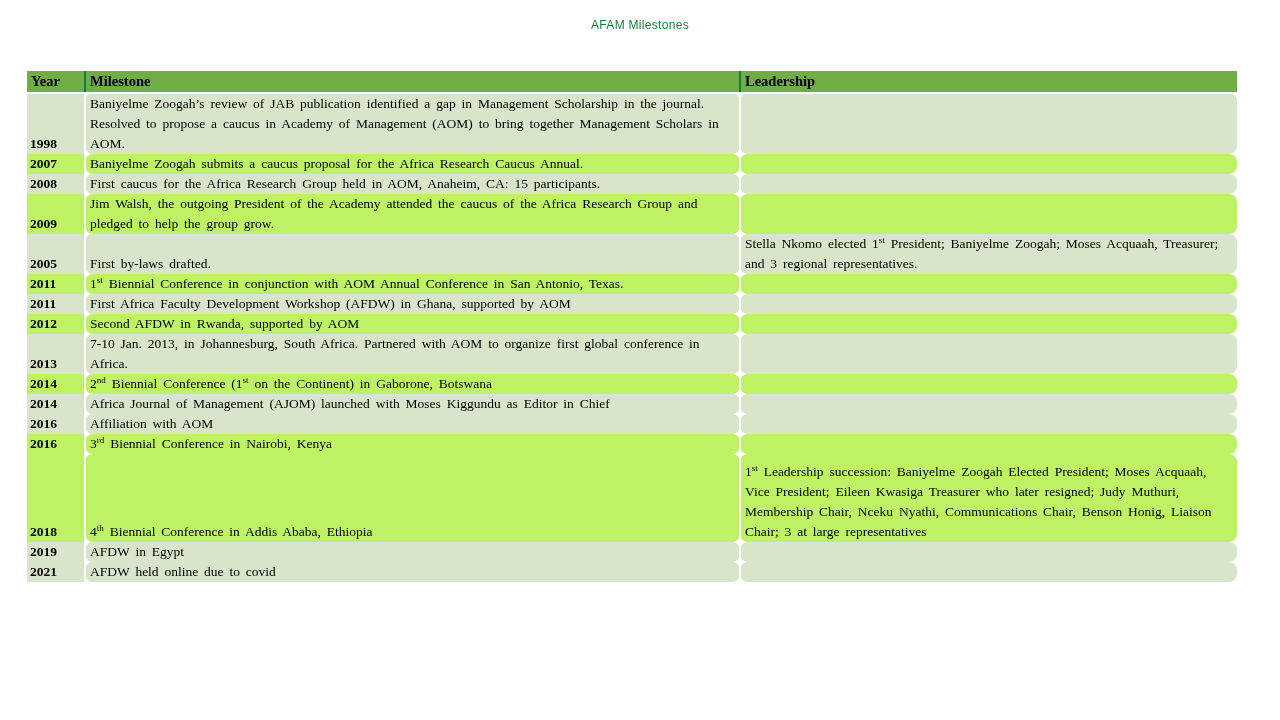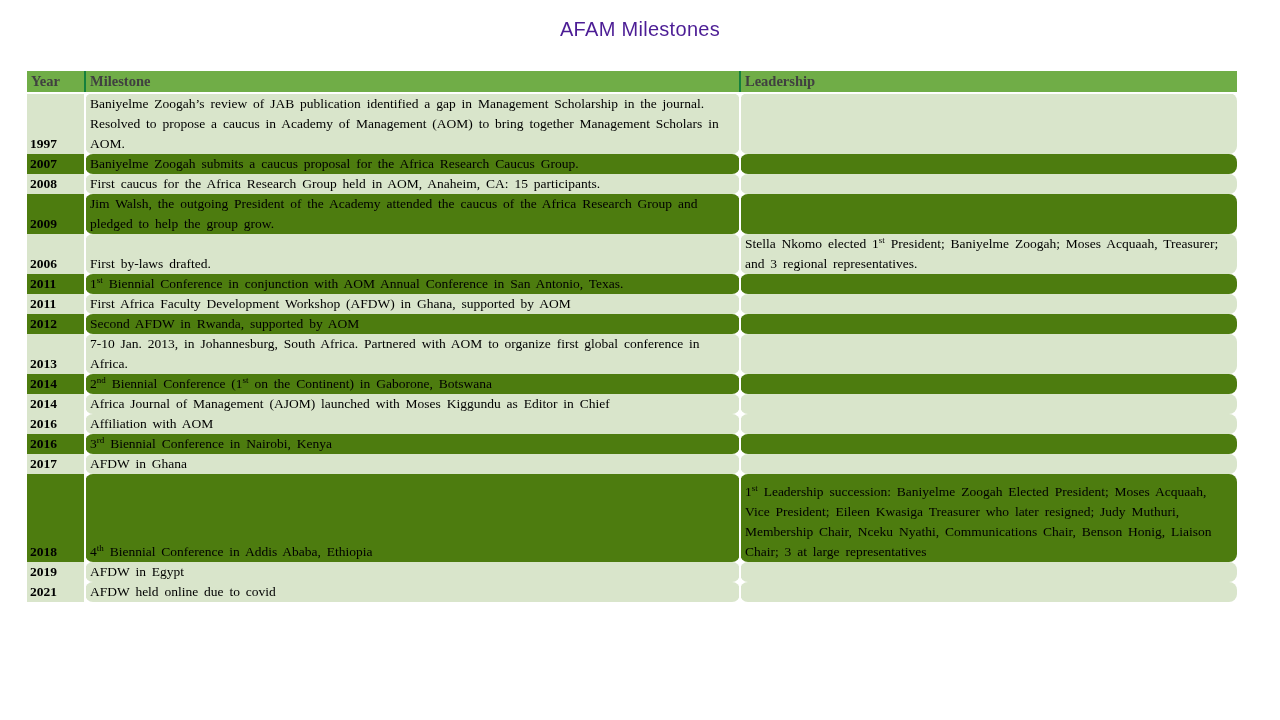--- a/index.html
+++ b/index.html
@@ -1,35 +1,35 @@
 <!DOCTYPE html>
 <html><head>
 <meta charset="utf-8">
 <style>
   * { margin:0; padding:0; box-sizing:border-box; }
   html,body { width:1280px; height:720px; background:#ffffff; overflow:hidden;
               font-family:"Liberation Serif", serif; color:#000; }
   .page { position:relative; width:1280px; height:720px; }
   .title { position:absolute; top:18px; left:0; width:1280px; text-align:center;
-           font-family:"Liberation Sans", sans-serif; font-size:20px; color:#4c1d95;
+           font-family:"Liberation Sans", sans-serif; font-size:12px; color:#15803d;
            letter-spacing:.3px; }
   table.milestones { position:absolute; left:27px; top:71px; width:1210px;
                      border-collapse:collapse; table-layout:fixed; }
   col.c-year { width:58px; }
   col.c-milestone { width:655px; }
   col.c-leadership { width:497px; }
-  thead th { background:#70AD47; color:#404040; font-weight:bold; font-size:14.5px;
+  thead th { background:#70AD47; color:#000000; font-weight:bold; font-size:14.5px;
              height:22px; text-align:left; vertical-align:middle; padding:0 4px;
              border-bottom:2px solid #ffffff; }
   thead th + th { border-left:2px solid #15803d; }
   tbody td { font-size:13.5px; line-height:20px; vertical-align:bottom;
              padding:0 6px 0 4px; word-spacing:2.5px; }
   tbody td + td { border-left:2px solid #ffffff;border-radius:8px; }
   tr.band-dark td { background:#D9E5CB; }
-  tr.band-light td { background:#4d7c0f; }
+  tr.band-light td { background:#bef264; }
   td.year-cell { font-weight:bold; padding-left:3px; }
   td.milestone-cell { padding-right:14px; }
   tr.row-tall td { padding-top:8px; }
   sup { font-size:9px; line-height:0; vertical-align:super; letter-spacing:0; }
 </style>
 </head>
 <body>
 
 <div class="page">
   <div class="title">AFAM Milestones</div>
@@ -42,41 +42,41 @@
     </colgroup>
     <thead>
       <tr>
         <th>Year</th>
         <th>Milestone</th>
         <th>Leadership</th>
       </tr>
     </thead>
     <tbody>
         <tr class="band-dark">
-          <td class="year-cell">1997</td>
+          <td class="year-cell">1998</td>
           <td class="milestone-cell">Baniyelme Zoogah’s review of JAB publication identified a gap in Management Scholarship in the journal.  Resolved to propose a caucus in Academy of Management (AOM) to bring together Management Scholars in AOM.</td>
           <td class="leadership-cell"></td>
         </tr>
         <tr class="band-light">
           <td class="year-cell">2007</td>
-          <td class="milestone-cell">Baniyelme Zoogah submits a caucus proposal for the Africa Research Caucus Group.</td>
+          <td class="milestone-cell">Baniyelme Zoogah submits a caucus proposal for the Africa Research Caucus Annual.</td>
           <td class="leadership-cell"></td>
         </tr>
         <tr class="band-dark">
           <td class="year-cell">2008</td>
           <td class="milestone-cell">First caucus for the Africa Research Group held in AOM, Anaheim, CA: 15 participants.</td>
           <td class="leadership-cell"></td>
         </tr>
         <tr class="band-light">
           <td class="year-cell">2009</td>
           <td class="milestone-cell">Jim Walsh, the outgoing President of the Academy attended the caucus of the Africa Research Group and pledged to help the group grow.</td>
           <td class="leadership-cell"></td>
         </tr>
         <tr class="band-dark">
-          <td class="year-cell">2006</td>
+          <td class="year-cell">2005</td>
           <td class="milestone-cell">First by-laws drafted.</td>
           <td class="leadership-cell">Stella Nkomo elected 1<sup>st</sup> President; Baniyelme Zoogah; Moses Acquaah, Treasurer; and 3 regional representatives.</td>
         </tr>
         <tr class="band-light">
           <td class="year-cell">2011</td>
           <td class="milestone-cell">1<sup>st</sup> Biennial Conference in conjunction with AOM Annual Conference in San Antonio, Texas.</td>
           <td class="leadership-cell"></td>
         </tr>
         <tr class="band-dark">
           <td class="year-cell">2011</td>
@@ -106,25 +106,20 @@
         <tr class="band-dark">
           <td class="year-cell">2016</td>
           <td class="milestone-cell">Affiliation with AOM</td>
           <td class="leadership-cell"></td>
         </tr>
         <tr class="band-light">
           <td class="year-cell">2016</td>
           <td class="milestone-cell">3<sup>rd</sup> Biennial Conference in Nairobi, Kenya</td>
           <td class="leadership-cell"></td>
         </tr>
-        <tr class="band-dark">
-          <td class="year-cell">2017</td>
-          <td class="milestone-cell">AFDW in Ghana</td>
-          <td class="leadership-cell"></td>
-        </tr>
         <tr class="band-light row-tall">
           <td class="year-cell">2018</td>
           <td class="milestone-cell">4<sup>th</sup> Biennial Conference in Addis Ababa, Ethiopia</td>
           <td class="leadership-cell">1<sup>st</sup> Leadership succession: Baniyelme Zoogah Elected President; Moses Acquaah, Vice President;  Eileen Kwasiga Treasurer who later resigned; Judy Muthuri, Membership Chair, Nceku Nyathi, Communications Chair, Benson Honig, Liaison Chair; 3 at large representatives</td>
         </tr>
         <tr class="band-dark">
           <td class="year-cell">2019</td>
           <td class="milestone-cell">AFDW in Egypt</td>
           <td class="leadership-cell"></td>
         </tr>

